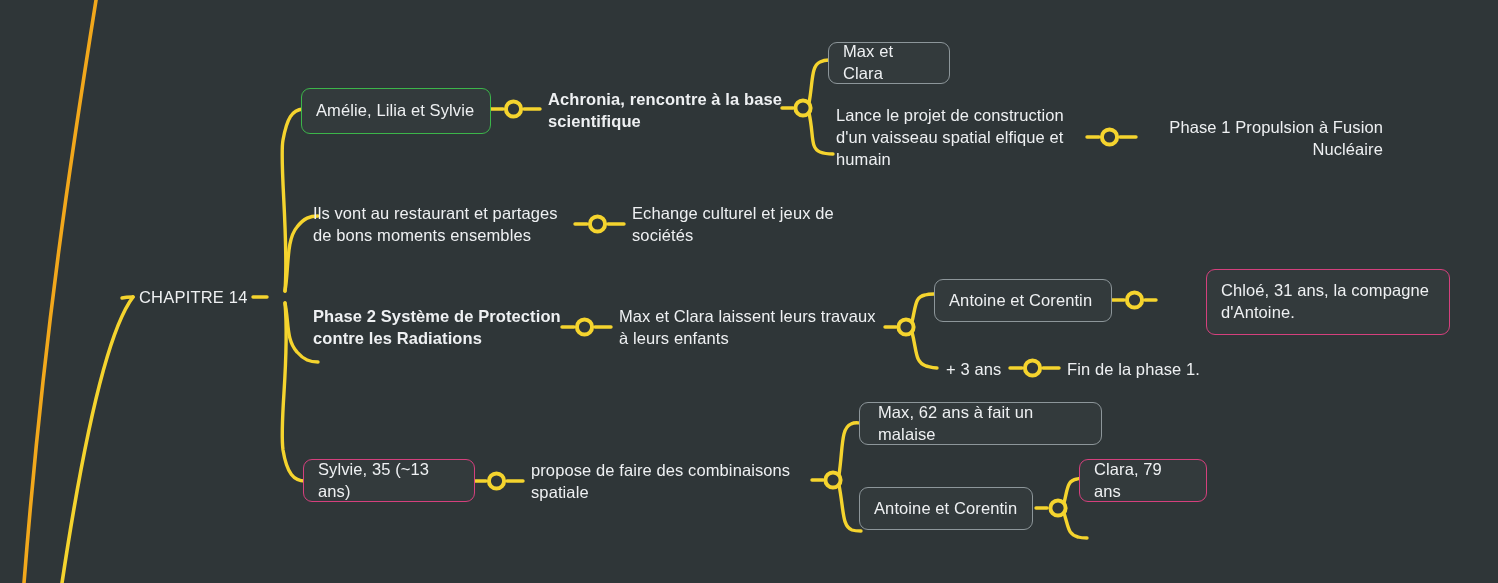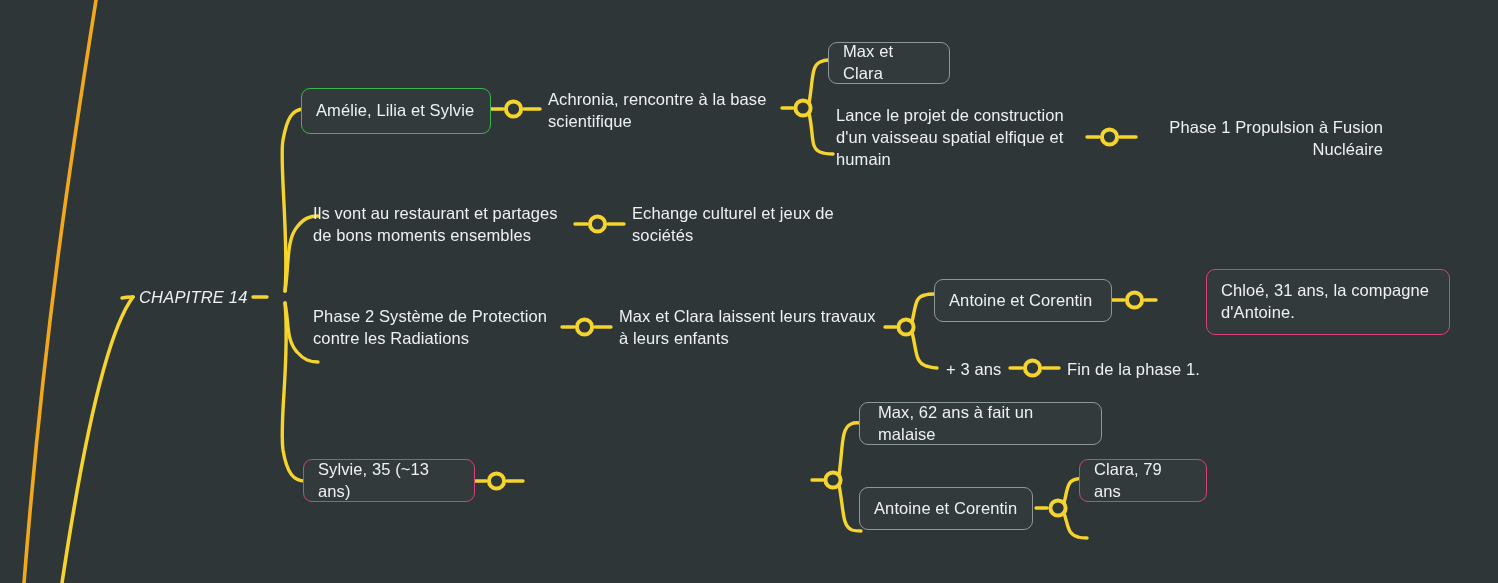--- a/index.html
+++ b/index.html
@@ -53,21 +53,20 @@
     letter-spacing: 0.1px;
   }
   .node-box.green { border-color: #3cb54a; }
   .node-box.pink  { border-color: #d5407d; }
   .node-box.gray  { border-color: #8d969a; }
   .root-label {
     position: absolute;
     font-size: 16.5px;
     color: #eef0f2;
     letter-spacing: 0.2px;
-    font-style: italic;
   }
 </style>
 </head>
 <body>
 
 <div id="canvas">
 
   <svg class="lines" viewBox="0 0 1498 583" xmlns="http://www.w3.org/2000/svg">
     <g fill="none" stroke-linecap="round" stroke-width="3.4">
 
@@ -135,41 +134,41 @@
       <path stroke="#f5d42e" d="M 1064,513 C 1069,529 1068,534 1078,537 C 1081,538 1083,538 1087,538"></path>
     </g>
   </svg>
 
   <div class="root-label" style="left:139px; top:288px;">CHAPITRE 14</div>
 
   <div class="node-box green" style="left:301px; top:88px; width:190px; height:46px;">
     <span>Amélie, Lilia et Sylvie</span>
   </div>
 
-  <div class="node-text" style="left:548px; top:89px; width:250px;">Achronia, rencontre à la base
+  <div class="node-text" style="left:548px; top:89px; width:250px;font-weight:bold;">Achronia, rencontre à la base
 scientifique</div>
 
   <div class="node-box gray" style="left:828px; top:42px; width:122px; height:42px;">
     <span>Max et Clara</span>
   </div>
 
   <div class="node-text" style="left:836px; top:105px; width:260px;">Lance le projet de construction
 d'un vaisseau spatial elfique et
 humain</div>
 
   <div class="node-text" style="left:1143px; top:117px; width:240px;text-align:right;">Phase 1 Propulsion à Fusion
 Nucléaire</div>
 
   <div class="node-text" style="left:313px; top:203px; width:262px;">Ils vont au restaurant et partages
 de bons moments ensembles</div>
 
   <div class="node-text" style="left:632px; top:203px; width:230px;">Echange culturel et jeux de
 sociétés</div>
 
-  <div class="node-text" style="left:313px; top:306px; width:250px;">Phase 2 Système de Protection
+  <div class="node-text" style="left:313px; top:306px; width:250px;font-weight:bold;">Phase 2 Système de Protection
 contre les Radiations</div>
 
   <div class="node-text" style="left:619px; top:306px; width:270px;">Max et Clara laissent leurs travaux
 à leurs enfants</div>
 
   <div class="node-box gray" style="left:934px; top:279px; width:178px; height:43px;">
     <span>Antoine et Corentin</span>
   </div>
 
   <div class="node-box pink" style="left:1206px; top:269px; width:244px; height:66px;">
@@ -178,20 +177,22 @@
   </div>
 
   <div class="node-text" style="left:946px; top:359px;">+ 3 ans</div>
 
   <div class="node-text" style="left:1067px; top:359px;">Fin de la phase 1.</div>
 
   <div class="node-box pink" style="left:303px; top:459px; width:172px; height:43px;">
     <span>Sylvie, 35 (~13 ans)</span>
   </div>
 
+  <div class="node-text" style="left:531px; top:460px; width:282px;">propose de faire des combinaisons
+spatiale</div>
 
   <div class="node-box gray" style="left:859px; top:402px; width:243px; height:43px;padding-left:18px;">
     <span>Max, 62 ans à fait un malaise</span>
   </div>
 
   <div class="node-box gray" style="left:859px; top:487px; width:174px; height:43px;">
     <span>Antoine et Corentin</span>
   </div>
 
   <div class="node-box pink" style="left:1079px; top:459px; width:128px; height:43px;">

